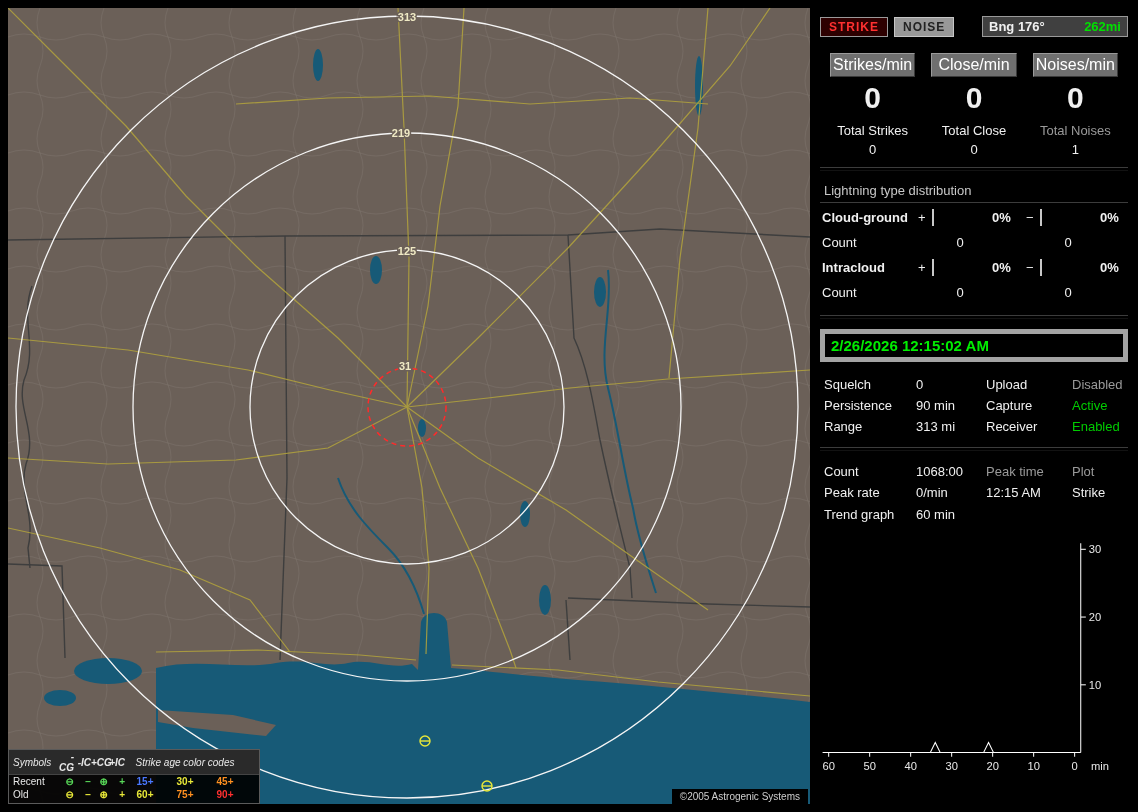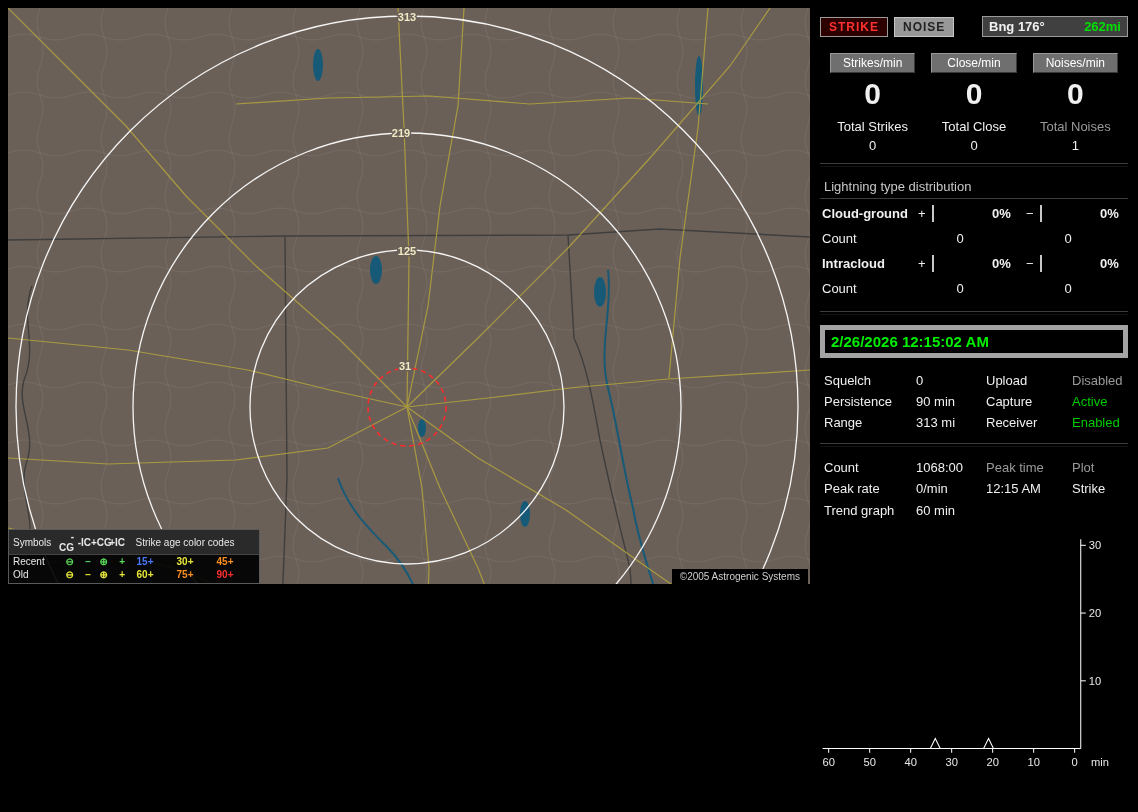--- a/index.html
+++ b/index.html
@@ -1,42 +1,42 @@
 <!DOCTYPE html>
 <html><head>
 <meta charset="utf-8">
 <style>
   html,body{margin:0;padding:0;background:#000;}
   body{font-family:"Liberation Sans",sans-serif;}
   .screen{position:relative;width:1138px;height:812px;background:#000;overflow:hidden;}
 
   
-  .map{position:absolute;left:8px;top:8px;width:802px;height:576px;background:#6b6058;overflow:hidden;}
+  .map{position:absolute;left:8px;top:8px;width:802px;height:796px;background:#6b6058;overflow:hidden;}
   .map svg{display:block;}
   .copyright{position:absolute;right:2px;bottom:0;background:#000;color:#cfcfcf;font-size:10px;padding:2px 8px;}
 
   
   .legend{position:absolute;left:0;bottom:0;width:250px;background:rgba(0,0,0,0.92);border:1px solid #5a5a5a;color:#e8e8e8;font-size:10px;padding:0 0 2px 0;}
   .lg-head,.lg-row{display:grid;grid-template-columns:44px 17px 17px 17px 17px 40px 40px 40px;align-items:center;padding:1px 4px;}
-  .lg-head{background:#2a2a2a;border-bottom:1px solid #444;}
+  .lg-head{background:#2a2a2a;border-bottom:1px solid #444;font-style:italic;}
   .lg-age-head{grid-column:6/9;text-align:center;white-space:nowrap;}
   .lg-sym{text-align:right;font-weight:bold;}
   .lg-age{text-align:center;font-weight:bold;}
 
   
   .sidebar{position:absolute;left:818px;top:8px;width:312px;height:796px;color:#f0f0f0;font-size:13px;background:#000;}
   .top-row{display:flex;align-items:center;margin:8px 2px 0 2px;gap:6px;}
   .btn{font-weight:bold;font-size:12px;padding:2px 8px;letter-spacing:1px;cursor:pointer;}
   .btn.strike{background:#2d0000;border:1px solid #9a9a9a;color:#ff3030;}
   .btn.noise{background:#989898;border:1px solid #c6c6c6;color:#222;}
   .bearing-box{margin-left:auto;display:flex;justify-content:space-between;align-items:center;width:132px;border:1px solid #9a9a9a;background:#404040;padding:2px 6px;font-weight:bold;}
   .green{color:#00e000;}
 
   .rates{display:grid;grid-template-columns:1fr 1fr 1fr;margin:16px 4px 0 4px;text-align:center;}
-  .rate-box{background:#6f6f6f;border-top:1px solid #9a9a9a;border-left:1px solid #9a9a9a;border-right:1px solid #3a3a3a;border-bottom:1px solid #3a3a3a;color:#fff;font-size:12px;padding:2px 0;margin:0 8px;cursor:pointer;}
+  .rate-box{background:#6f6f6f;border-top:1px solid #9a9a9a;border-left:1px solid #9a9a9a;border-right:1px solid #3a3a3a;border-bottom:1px solid #3a3a3a;color:#fff;font-size:16px;padding:2px 0;margin:0 8px;cursor:pointer;}
   .rate-value{font-size:30px;font-weight:bold;margin-top:4px;line-height:34px;}
   .total-label{margin-top:8px;font-size:13px;}
   .total-value{margin-top:4px;font-size:13px;}
   .dim{color:#9a9a9a;}
 
   .divider{height:2px;border-top:1px solid #3c3c3c;border-bottom:1px solid #121212;margin:10px 2px;}
   .dist-title{color:#c8c8c8;padding:2px 6px 0 6px;font-size:13px;}
   .thin-div{border-top:1px solid #3c3c3c;margin:4px 2px 2px 2px;}
 
   .dist-row,.count-row{display:grid;grid-template-columns:96px 14px 56px 38px 14px 56px 30px;align-items:center;padding:0 4px;height:25px;}

